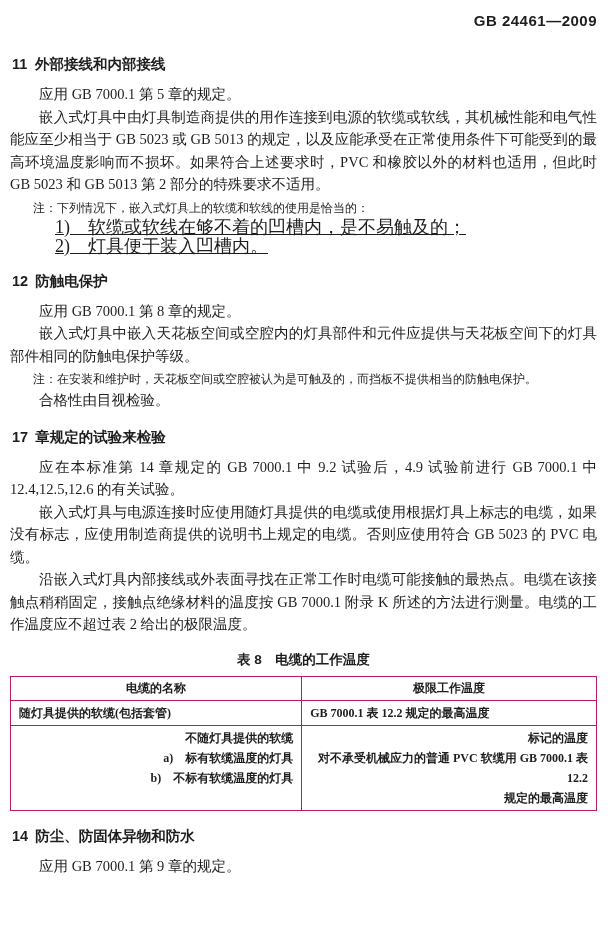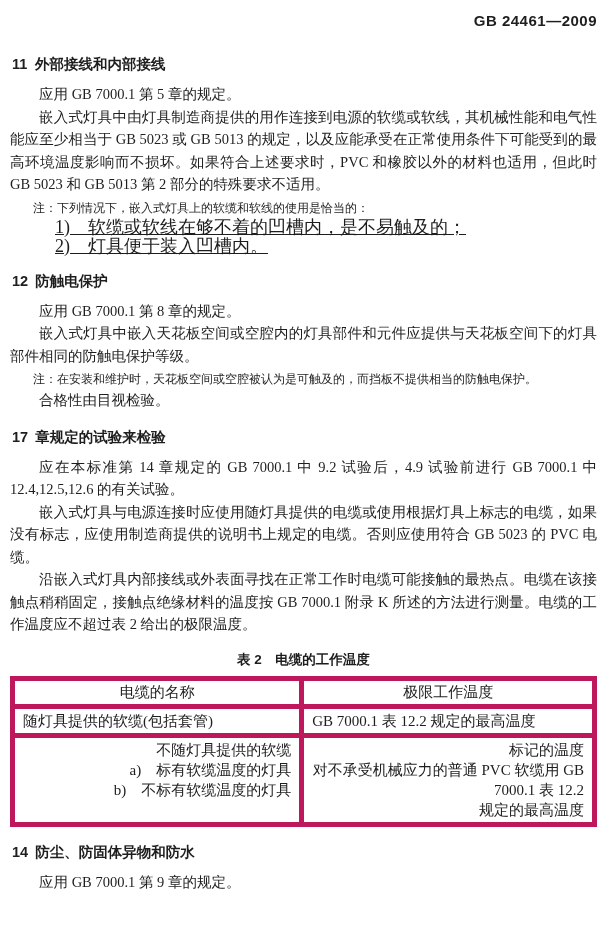--- a/index.html
+++ b/index.html
@@ -59,23 +59,23 @@
     font-weight: bold;
     font-size: 13.5px;
     margin: 15px 0 7px 0;
   }
   table.data-table {
     border-collapse: collapse;
     width: 100%;
     table-layout: fixed;
   }
   table.data-table th, table.data-table td {
-    border: 5px solid #be185d;
-    font-size: 15px;
-    font-weight: normal;
+    border: 1px solid #be185d;
+    font-size: 12px;
+    font-weight: bold;
   }
   table.data-table th {
     height: 23px;
     text-align: center;
     padding: 0 4px;
   }
   table.data-table td {
     padding: 2px 8px;
     vertical-align: top;
     line-height: 20px;
@@ -118,21 +118,21 @@
 
   <div class="section">
     <div class="sec-heading">
       <span class="sec-num">17</span>
       <span class="sec-title">章规定的试验来检验</span>
     </div>
     <p class="body">应在本标准第 14 章规定的 GB 7000.1 中 9.2 试验后，4.9 试验前进行 GB 7000.1 中 12.4,12.5,12.6 的有关试验。</p>
     <p class="body">嵌入式灯具与电源连接时应使用随灯具提供的电缆或使用根据灯具上标志的电缆，如果没有标志，应使用制造商提供的说明书上规定的电缆。否则应使用符合 GB 5023 的 PVC 电缆。</p>
     <p class="body">沿嵌入式灯具内部接线或外表面寻找在正常工作时电缆可能接触的最热点。电缆在该接触点稍稍固定，接触点绝缘材料的温度按 GB 7000.1 附录 K 所述的方法进行测量。电缆的工作温度应不超过表 2 给出的极限温度。</p>
 
-    <div class="tbl-caption">表 2　电缆的工作温度</div>
+    <div class="tbl-caption">表 8　电缆的工作温度</div>
     <table class="data-table">
       <colgroup>
         <col class="col-name">
         <col class="col-limit">
       </colgroup>
       <thead>
         <tr>
           <th>电缆的名称</th>
           <th>极限工作温度</th>
         </tr>

